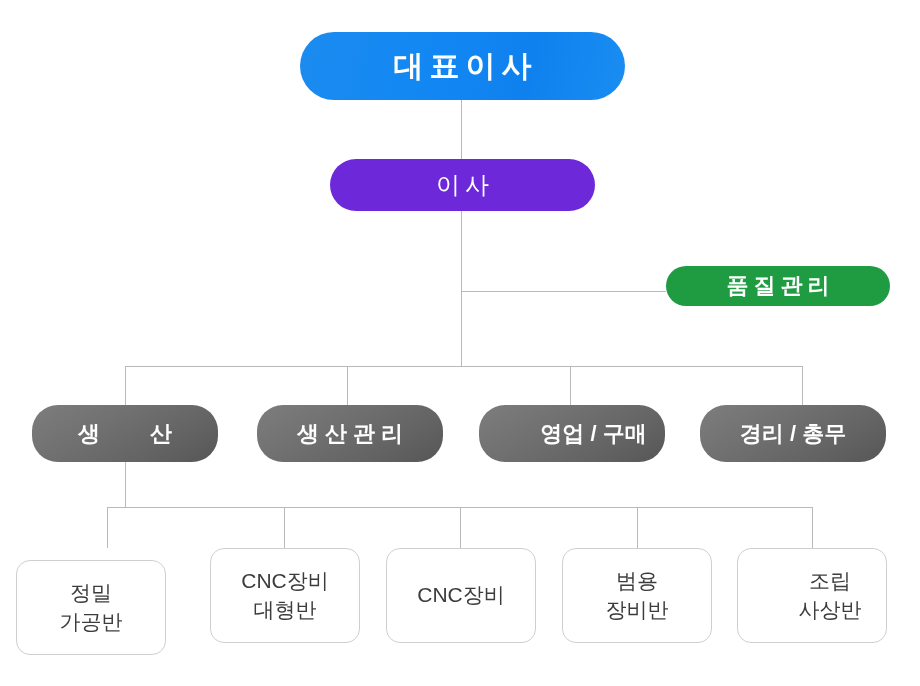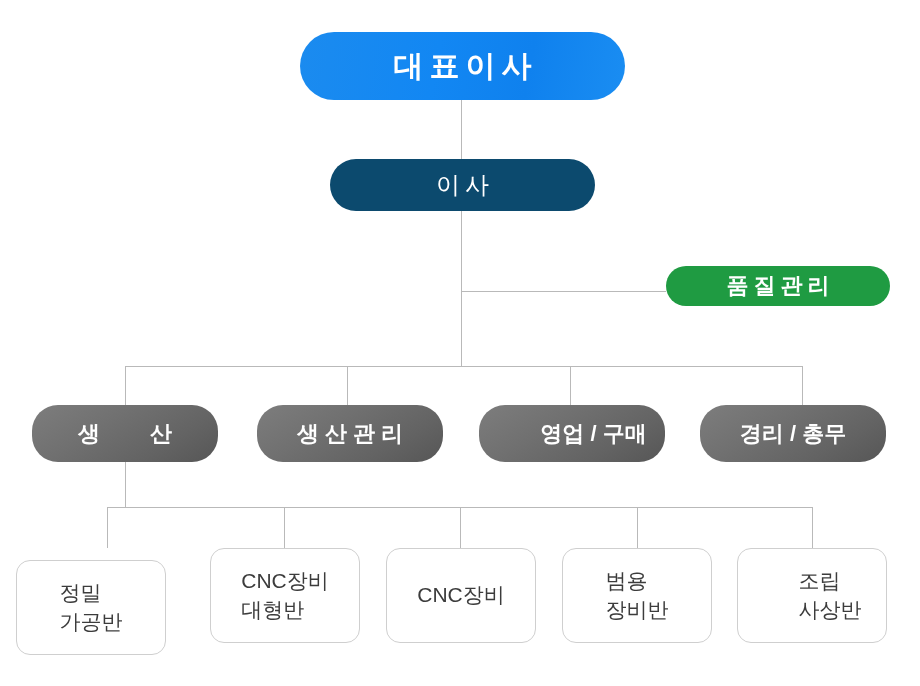--- a/index.html
+++ b/index.html
@@ -26,20 +26,21 @@
   }
   .line.v { width: 1px; }
   .line.h { height: 1px; }
 
   
   .node {
     position: absolute;
     display: flex;
     align-items: center;
     justify-content: center;
+    text-align: center;
     box-sizing: border-box;
     white-space: pre-line;
   }
 
   
   .node-ceo {
     left: 300px;
     top: 32px;
     width: 325px;
     height: 68px;
@@ -52,21 +53,21 @@
     text-indent: 6px;
   }
 
   
   .node-director {
     left: 330px;
     top: 159px;
     width: 265px;
     height: 52px;
     border-radius: 26px;
-    background: #0c4a6e;
+    background: #6d28d9;
     color: #ffffff;
     font-size: 24px;
     letter-spacing: 5px;
     text-indent: 5px;
   }
 
   
   .node-quality {
     left: 666px;
     top: 266px;

